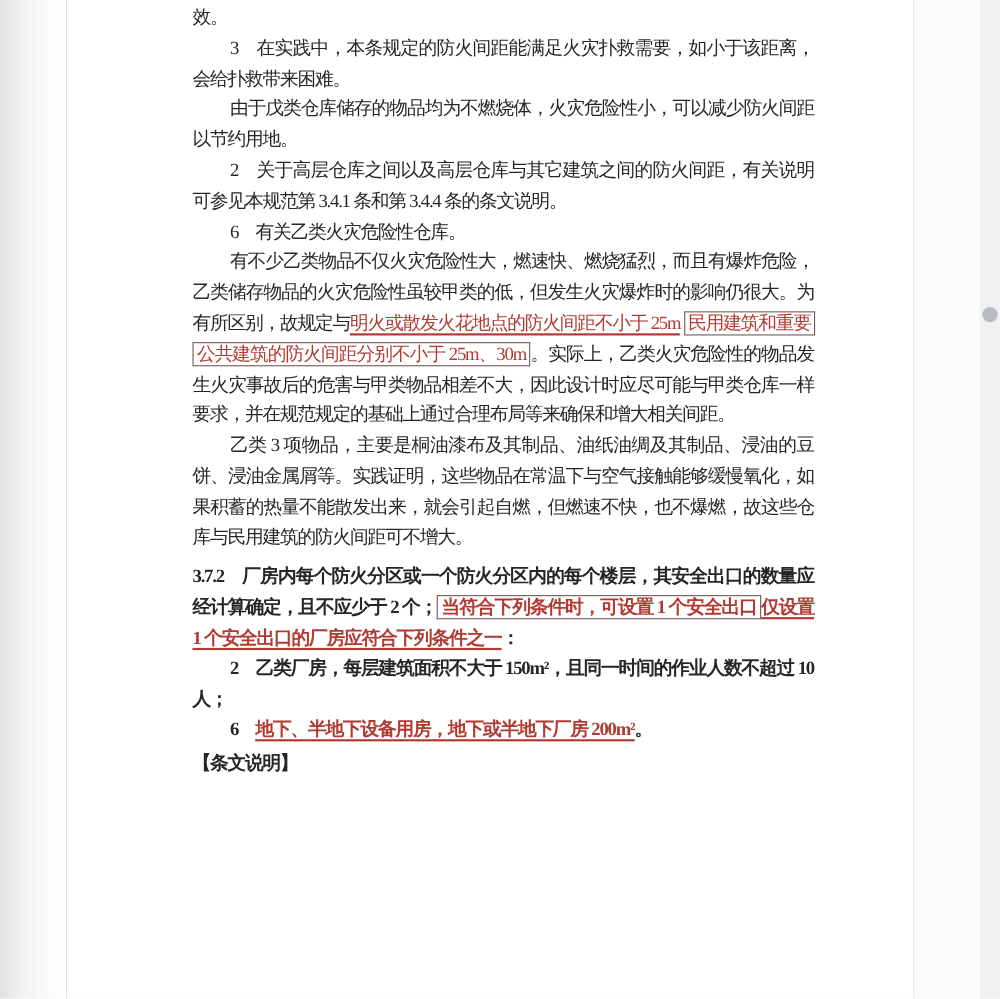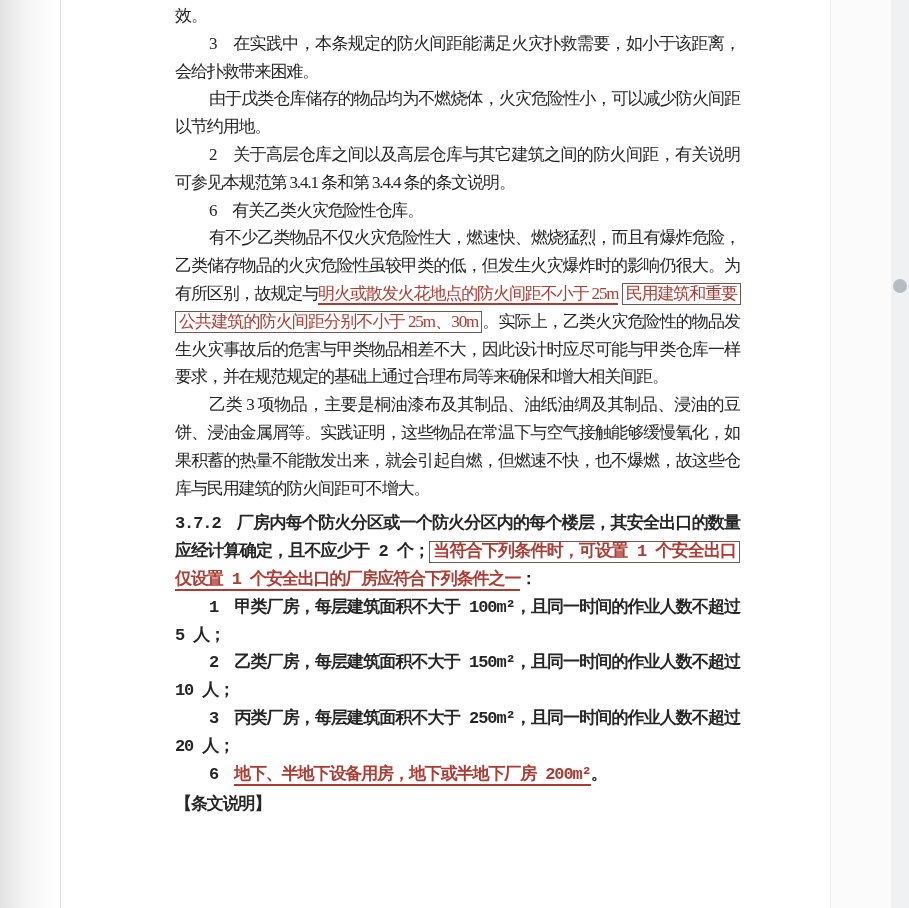--- a/index.html
+++ b/index.html
@@ -32,21 +32,21 @@
   }
   .content p{
     margin:0;
     font-size:17px;
     line-height:27.8px;
     letter-spacing:-1.1px;
     text-align:justify;
     color:var(--text);
   }
   .serif{font-family:"Liberation Serif","DejaVu Serif",serif;}
-  .hei{font-family:Liberation Mono, monospace;font-weight:600;}
+  .hei{font-family:Liberation Serif, serif;font-weight:600;}
   .indent{text-indent:2em;}
   .red{color:var(--red);}
   .runder{border-bottom:2px solid var(--red);padding-bottom:0px;}
   .rbox{
     border:1px solid var(--box-border);
     padding:0px 3px 1px 3px;
     box-decoration-break:clone;
     -webkit-box-decoration-break:clone;
   }
   .gap-before{margin-top:8px !important;}
@@ -83,23 +83,21 @@
     <p class="serif indent">
       <span>有不少乙类物品不仅火灾危险性大，燃速快、燃烧猛烈，而且有爆炸危险，乙类储存物品的火灾危险性虽较甲类的低，但发生火灾爆炸时的影响仍很大。为有所区别，故规定与</span><span class="red runder">明火或散发火花地点的防火间距不小于 25m</span> <span class="red rbox">民用建筑和重要公共建筑的防火间距分别不小于 25m、30m</span><span>。实际上，乙类火灾危险性的物品发生火灾事故后的危害与甲类物品相差不大，因此设计时应尽可能与甲类仓库一样要求，并在规范规定的基础上通过合理布局等来确保和增大相关间距。</span>
     </p>
 
     <p class="serif indent">乙类 3 项物品，主要是桐油漆布及其制品、油纸油绸及其制品、浸油的豆饼、浸油金属屑等。实践证明，这些物品在常温下与空气接触能够缓慢氧化，如果积蓄的热量不能散发出来，就会引起自燃，但燃速不快，也不爆燃，故这些仓库与民用建筑的防火间距可不增大。</p>
 
     <p class="hei gap-before">
       <span>3.7.2　厂房内每个防火分区或一个防火分区内的每个楼层，其安全出口的数量应经计算确定，且不应少于 2 个；</span><span class="red rbox">当符合下列条件时，可设置 1 个安全出口</span><span class="red runder">仅设置 1 个安全出口的厂房应符合下列条件之一</span><span>：</span>
     </p>
 
-    <p class="hei indent">1　甲类厂房，每层建筑面积不大于 100m²，且同一时间的作业人数不超过 5 人；</p>
     <p class="hei indent">2　乙类厂房，每层建筑面积不大于 150m²，且同一时间的作业人数不超过 10 人；</p>
-    <p class="hei indent">3　丙类厂房，每层建筑面积不大于 250m²，且同一时间的作业人数不超过 20 人；</p>
 
     <p class="hei indent">
       <span>6　</span><span class="red runder">地下、半地下设备用房，地下或半地下厂房 200m²</span><span>。</span>
     </p>
 
     <p class="hei small-gap-before">【条文说明】</p>
 
   </div>
 </div>
 

